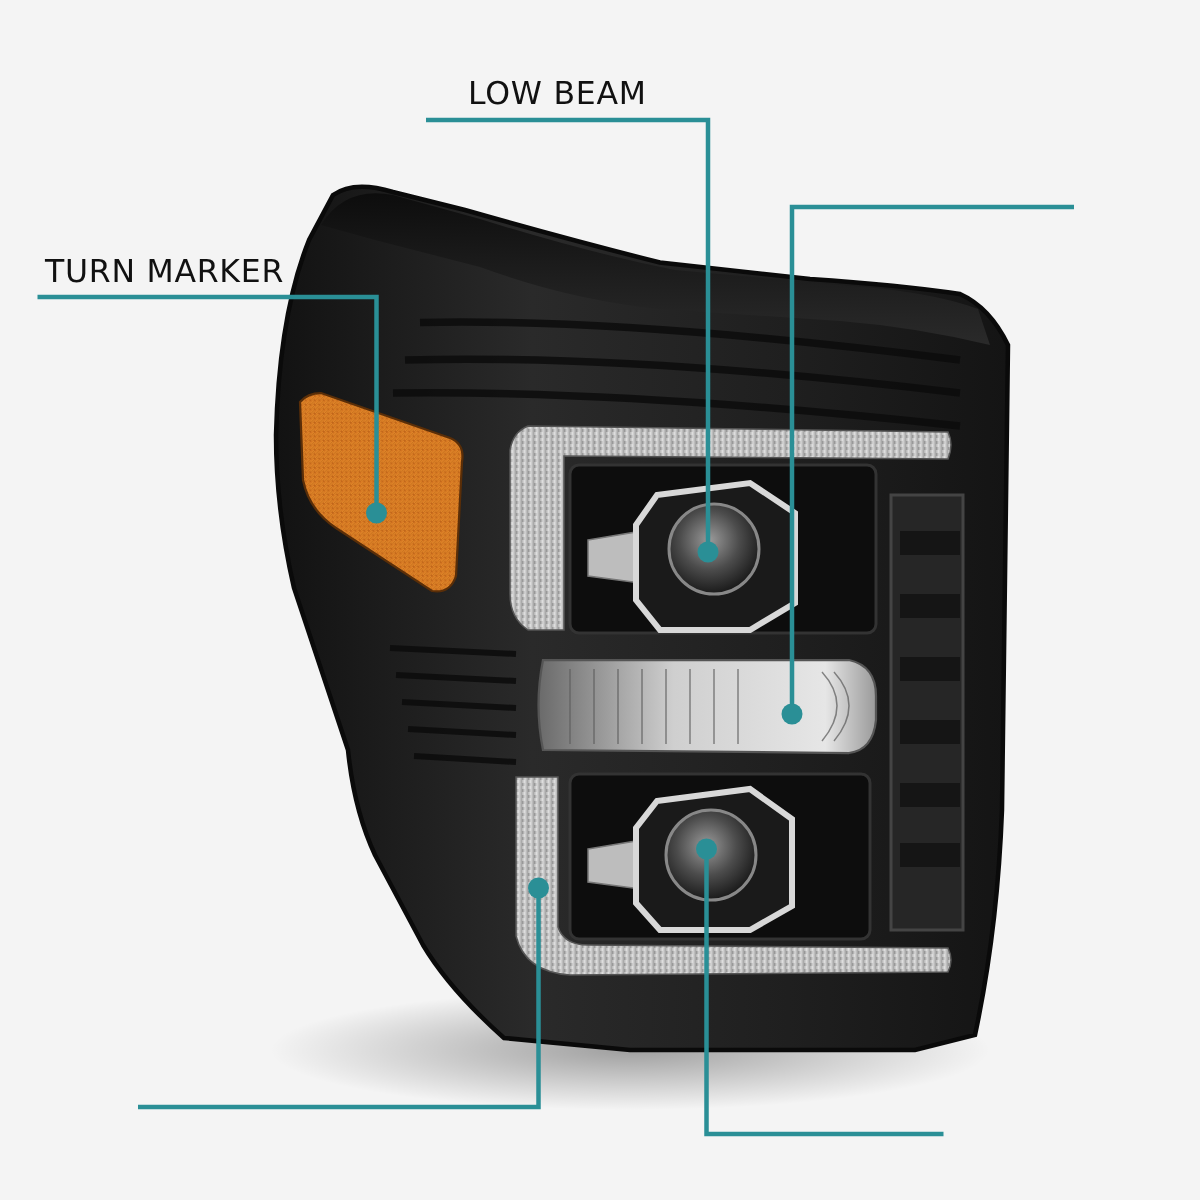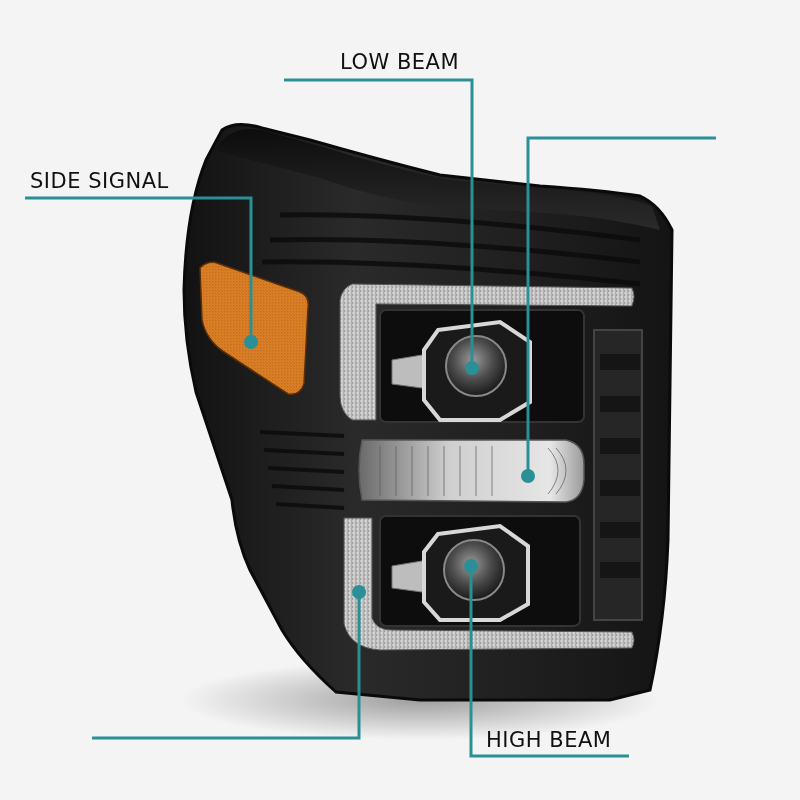--- a/index.html
+++ b/index.html
@@ -157,16 +157,15 @@
     </g>
     <g fill="#2a8f96">
       <circle cx="472" cy="368" r="7"></circle>
       <circle cx="528" cy="476" r="7"></circle>
       <circle cx="251" cy="342" r="7"></circle>
       <circle cx="359" cy="592" r="7"></circle>
       <circle cx="471" cy="566" r="7"></circle>
     </g>
   </svg>
 
-  <div class="label" style="left:340px; top:52px;">LOW BEAM</div>
-  <div class="label" style="left:30px; top:171px;">SIDE SIGNAL</div>
-  <div class="label" style="left:486px; top:730px;">HIGH BEAM</div>
+  <div class="label" style="left:312px; top:52px;">LOW BEAM</div>
+  <div class="label" style="left:30px; top:171px;">TURN MARKER</div>
 </div>
 
 </body></html>

